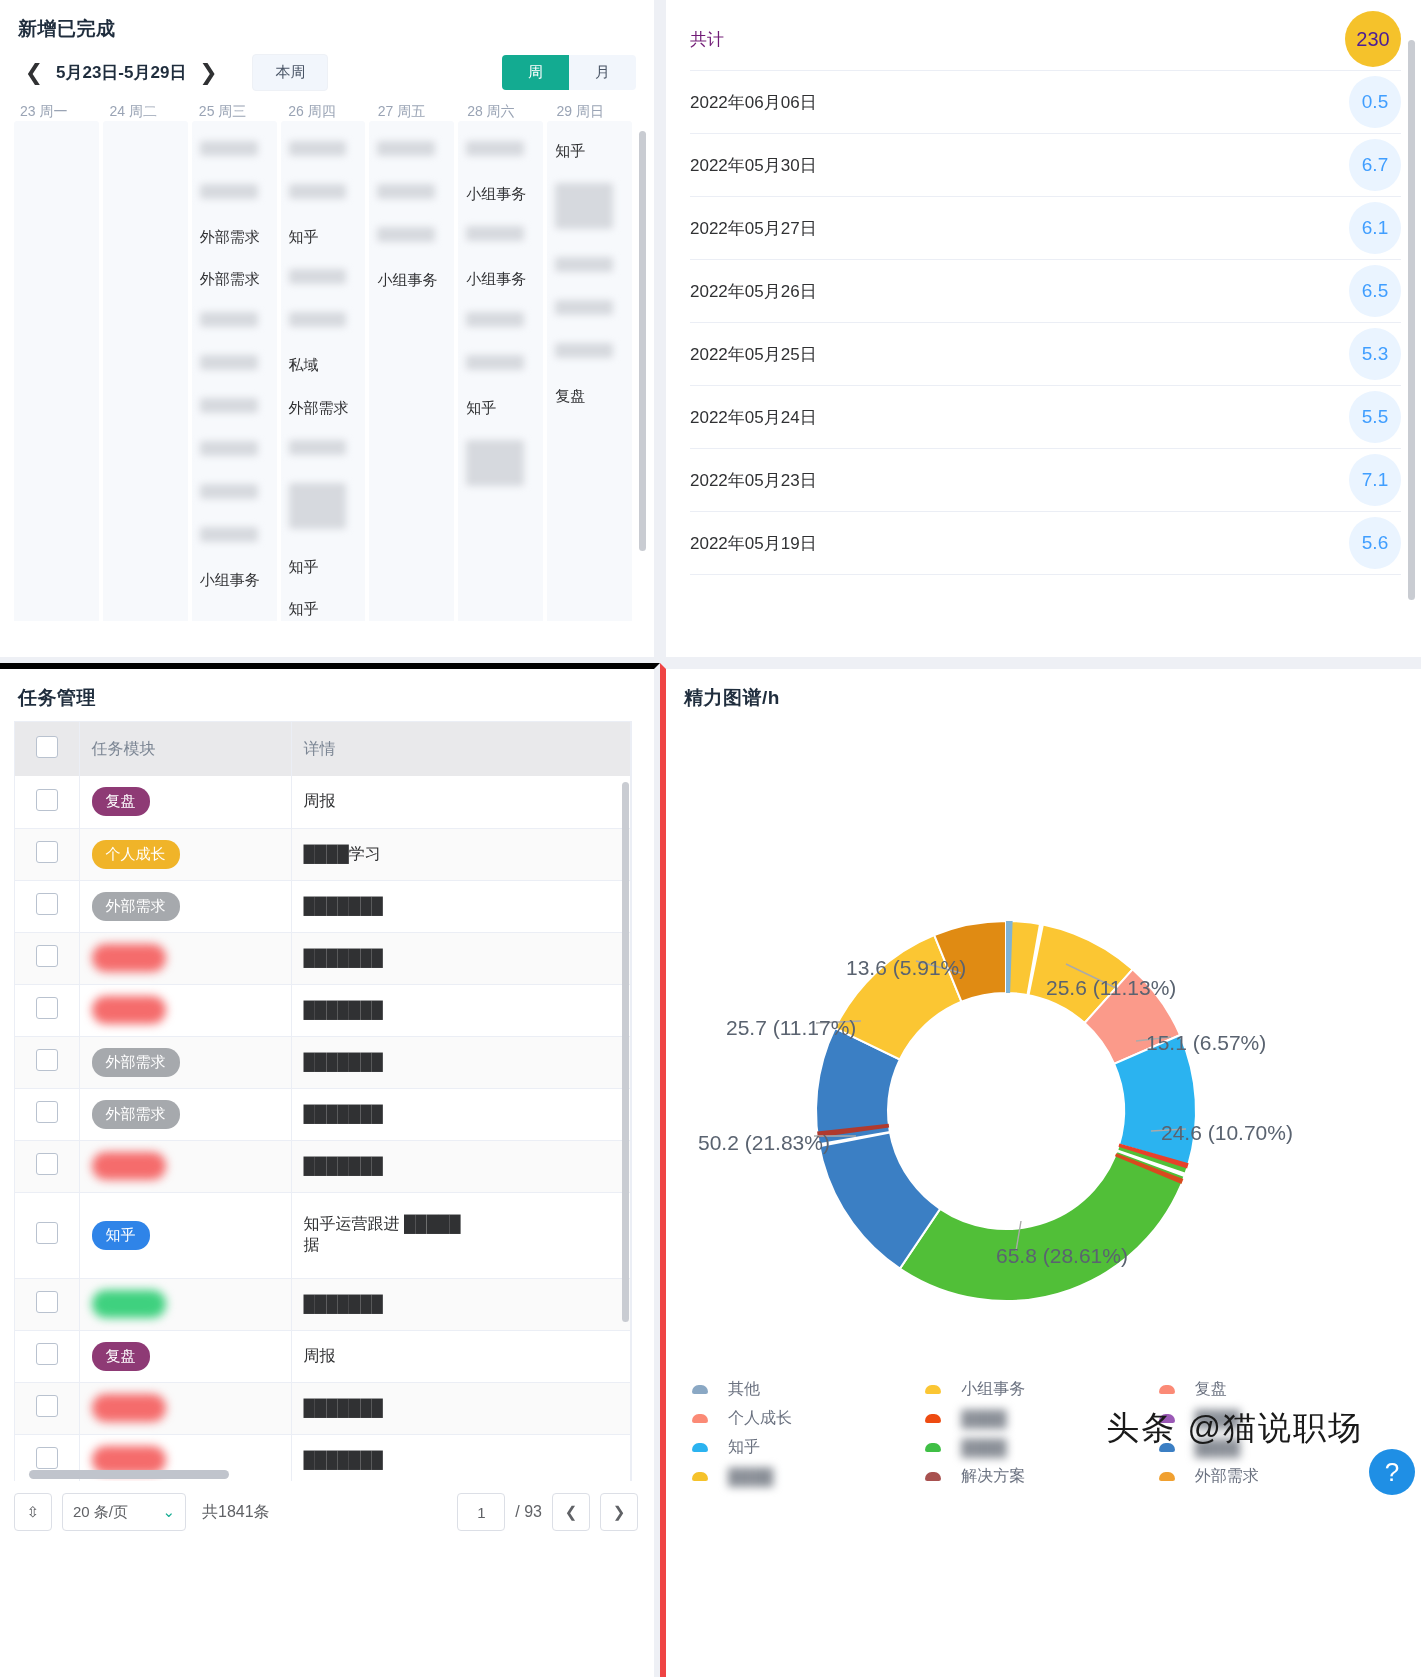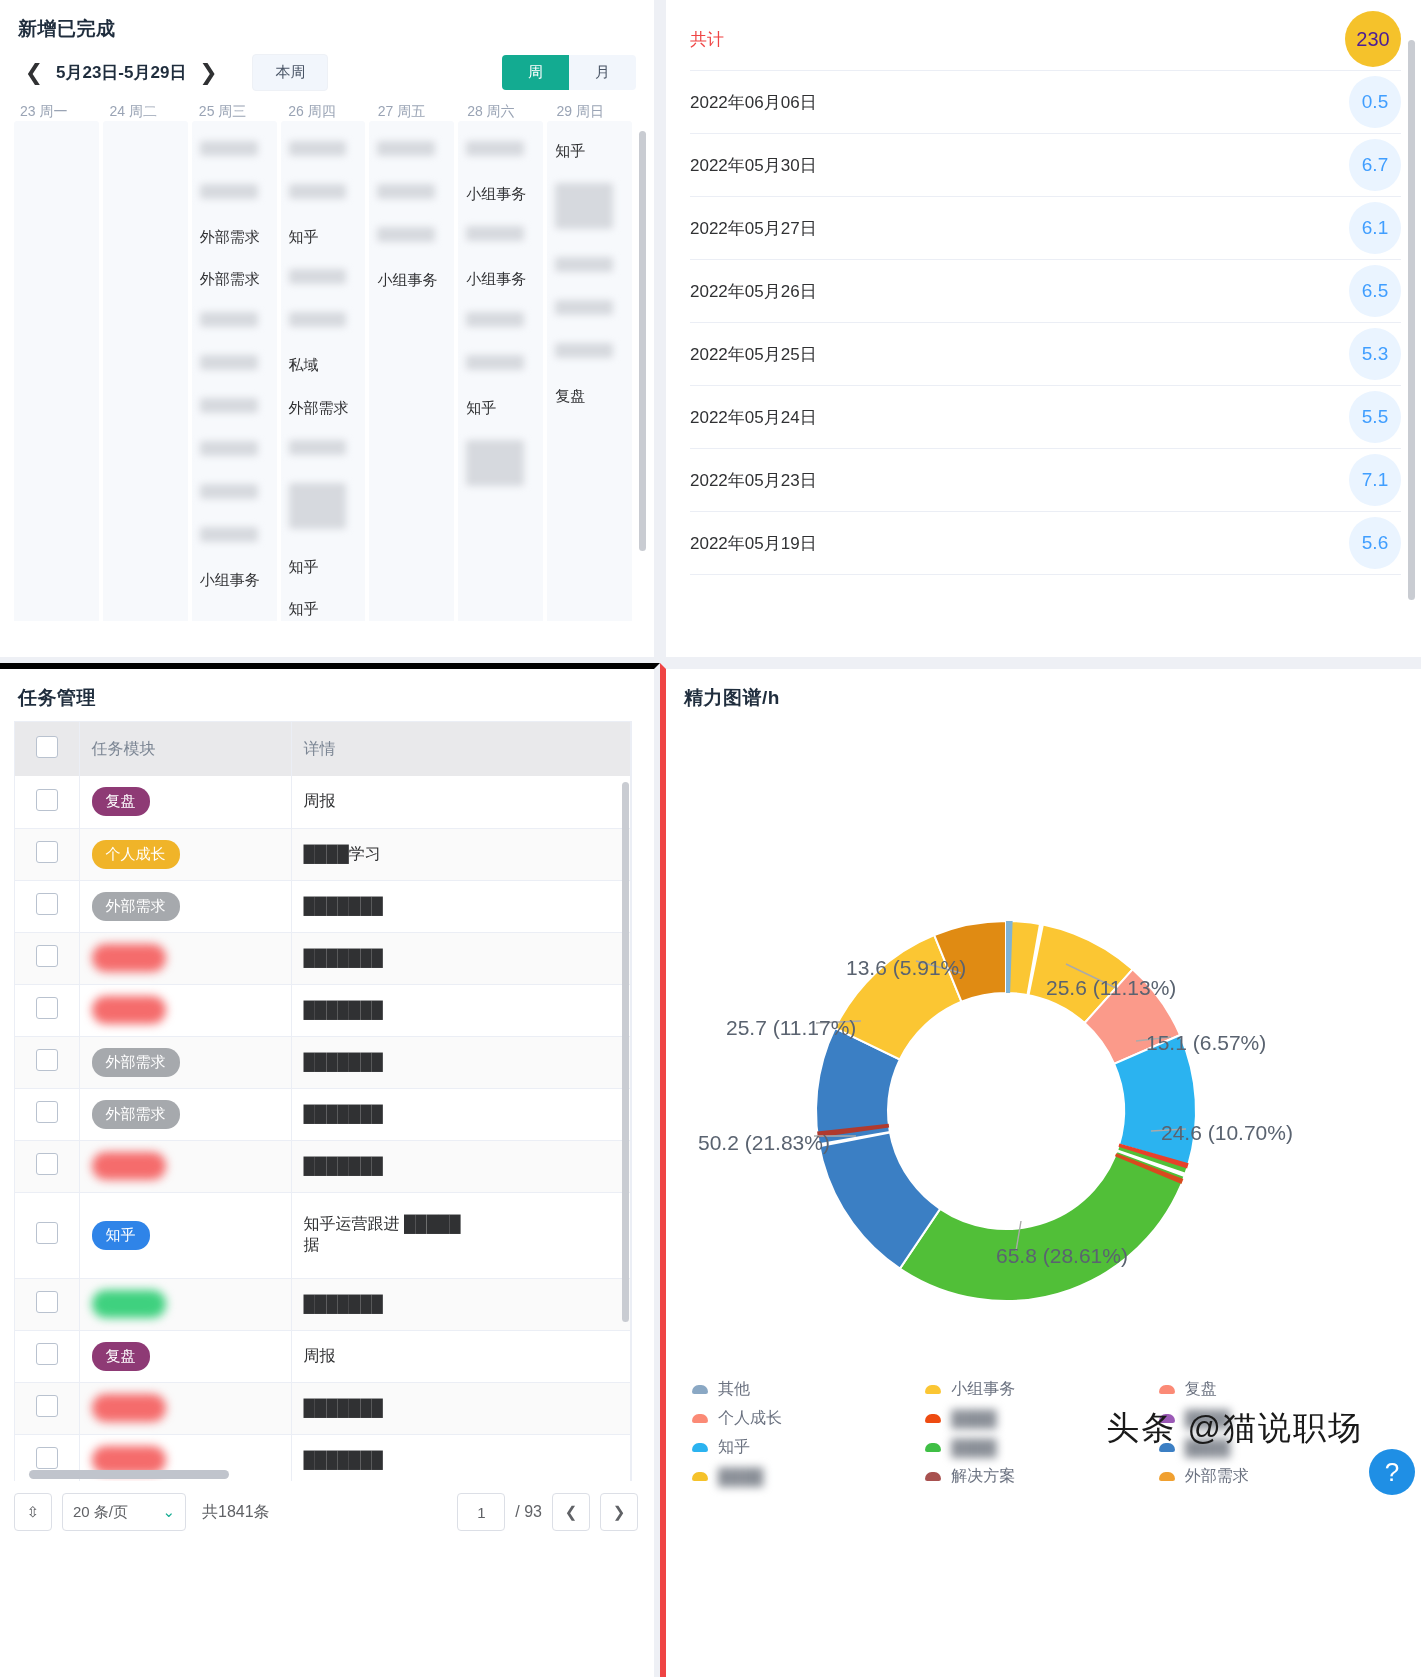--- a/index.html
+++ b/index.html
@@ -45,21 +45,21 @@
   .ev.blur2 { height:46px; }
   .cal-scroll { position:absolute; right:8px; top:10px; width:7px; height:420px;
                 background:#c9ccd2; border-radius:4px; }
 
   
   .sat-wrap { position:relative; padding:8px 20px 0 24px; height:600px; overflow:hidden; }
   .sat-row { display:flex; align-items:center; justify-content:space-between;
              height:63px; border-bottom:1px solid #ebeef5; }
   .sat-row:first-child { border-bottom:1px solid #ebeef5; }
   .sat-date { font-size:17px; color:#303133; }
-  .sat-date.total { color:#ef4444; }
+  .sat-date.total { color:#701a75; }
   .bubble { width:52px; height:52px; border-radius:50%; background:#eaf4ff; color:#409eff;
             display:flex; align-items:center; justify-content:center; font-size:19px; }
   .bubble.gold { background:#f5c22b; color:#4c1d95; width:56px; height:56px; font-size:20px; }
   .sat-scroll { position:absolute; right:6px; top:40px; width:7px; height:560px;
                 background:#c9ccd2; border-radius:4px; }
 
   
   .tbl-wrap { position:relative; margin:10px 22px 0 14px; height:760px; overflow:hidden;
               border:1px solid #ebeef5; border-bottom:none;}
   table { width:100%; border-collapse:collapse; table-layout:fixed; }
@@ -89,21 +89,21 @@
   .pg-total { font-size:16px; color:#606266; margin-right:auto; padding-left:6px;}
   .pg-num { width:48px; }
   .pg-of { font-size:16px; color:#606266; }
   .pg-next { background:#fff; }
 
   
   .donut-area { position:relative; height:790px; }
   .lbl { position:absolute; font-size:21px; color:#5a6370; white-space:nowrap; }
   .legend { position:absolute; left:26px; bottom:14px; width:700px;
             display:grid; grid-template-columns:repeat(3,1fr); row-gap:8px; }
-  .lg { display:flex; align-items:center; gap:10px; font-size:16px; color:#6b7280; }
+  .lg { display:flex; align-items:center; gap:20px; font-size:16px; color:#6b7280; }
   .lgdot { width:16px; height:9px; border-radius:9px 9px 3px 3px; flex:none; }
   .lg.blur span.t { filter:blur(4px); color:#8a8f97; }
   .wm { position:absolute; right:58px; bottom:50px; font-size:33px; font-weight:normal;
         color:#1a1a1a; letter-spacing:2px; white-space:nowrap; }
   .help { position:absolute; right:6px; bottom:6px; width:46px; height:46px; border-radius:50%;
           background:#1f8fe5; color:#fff; font-size:26px; display:flex; align-items:center;
           justify-content:center; cursor:pointer; }
 </style>
 </head>
 <body>

